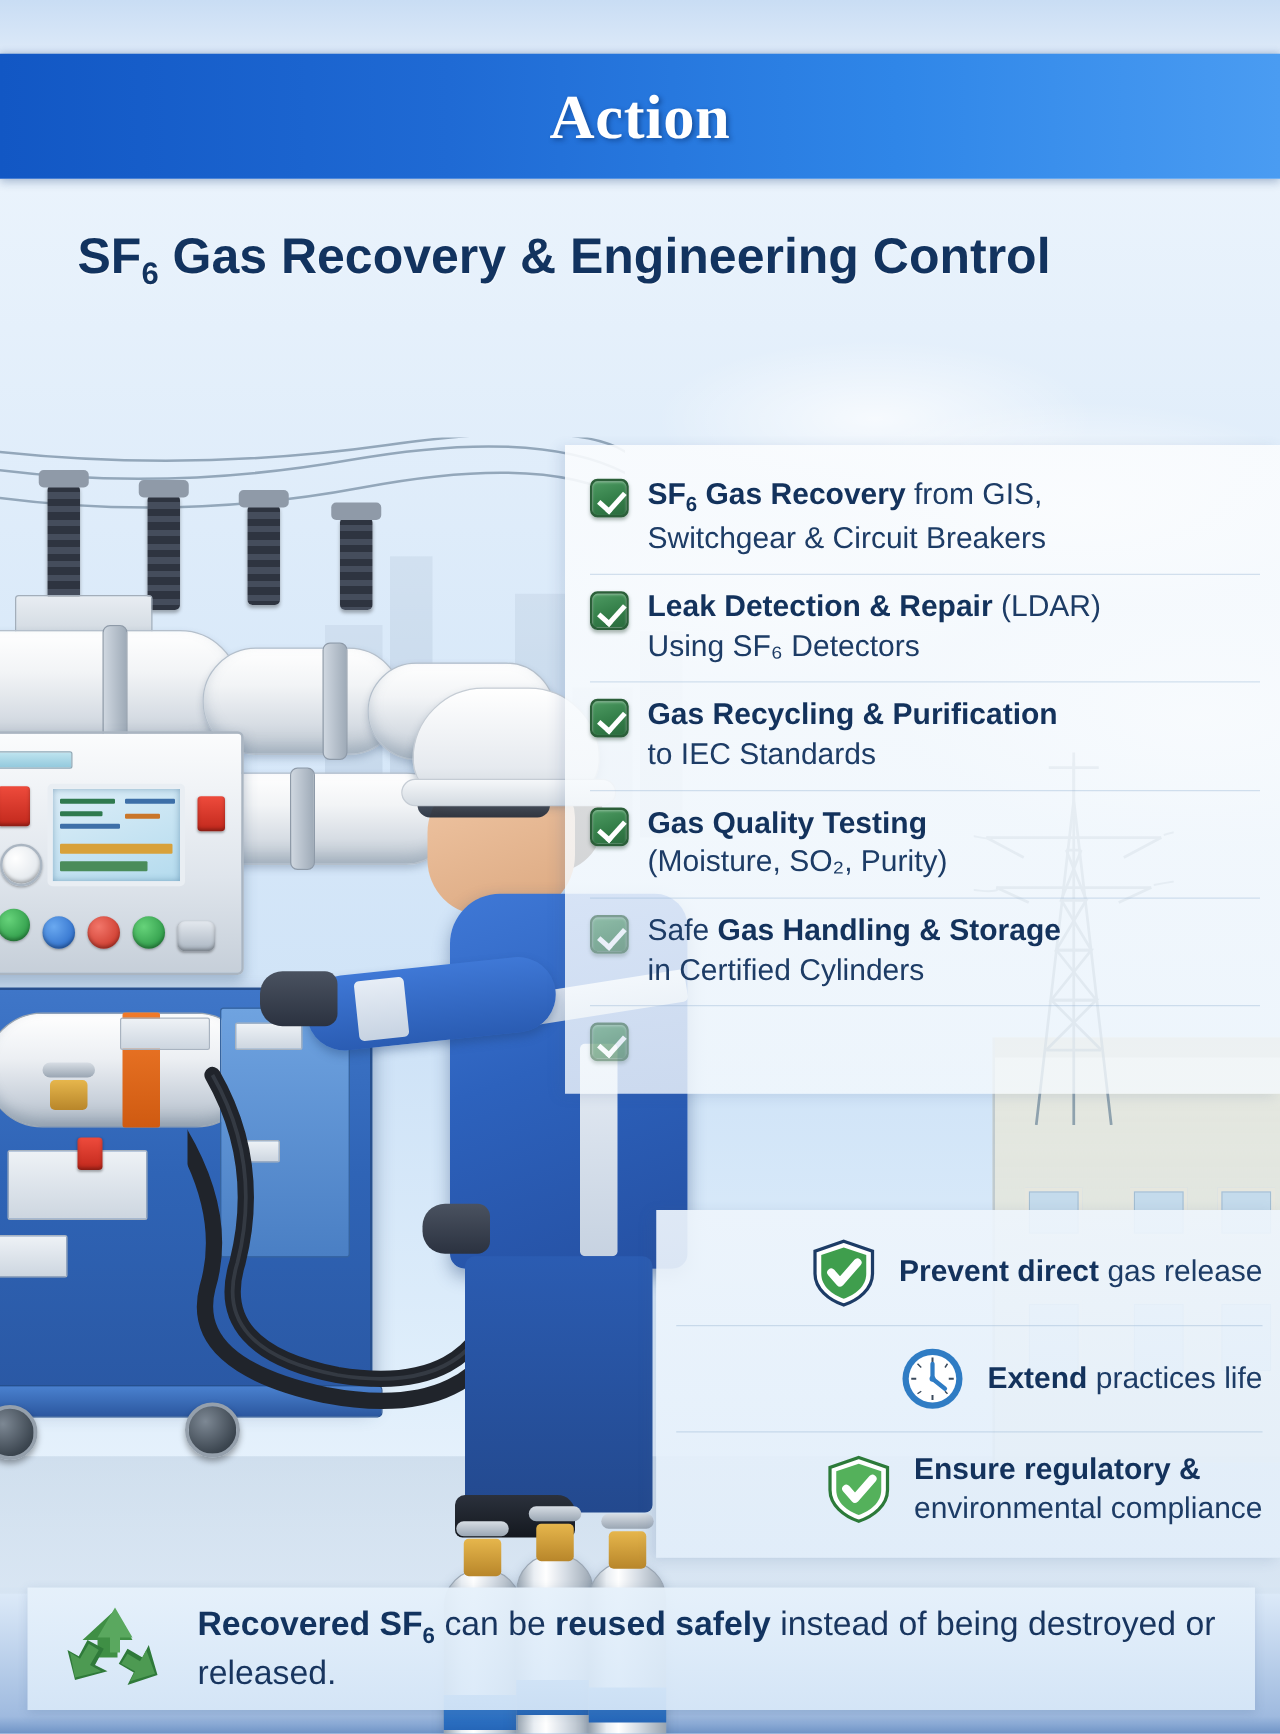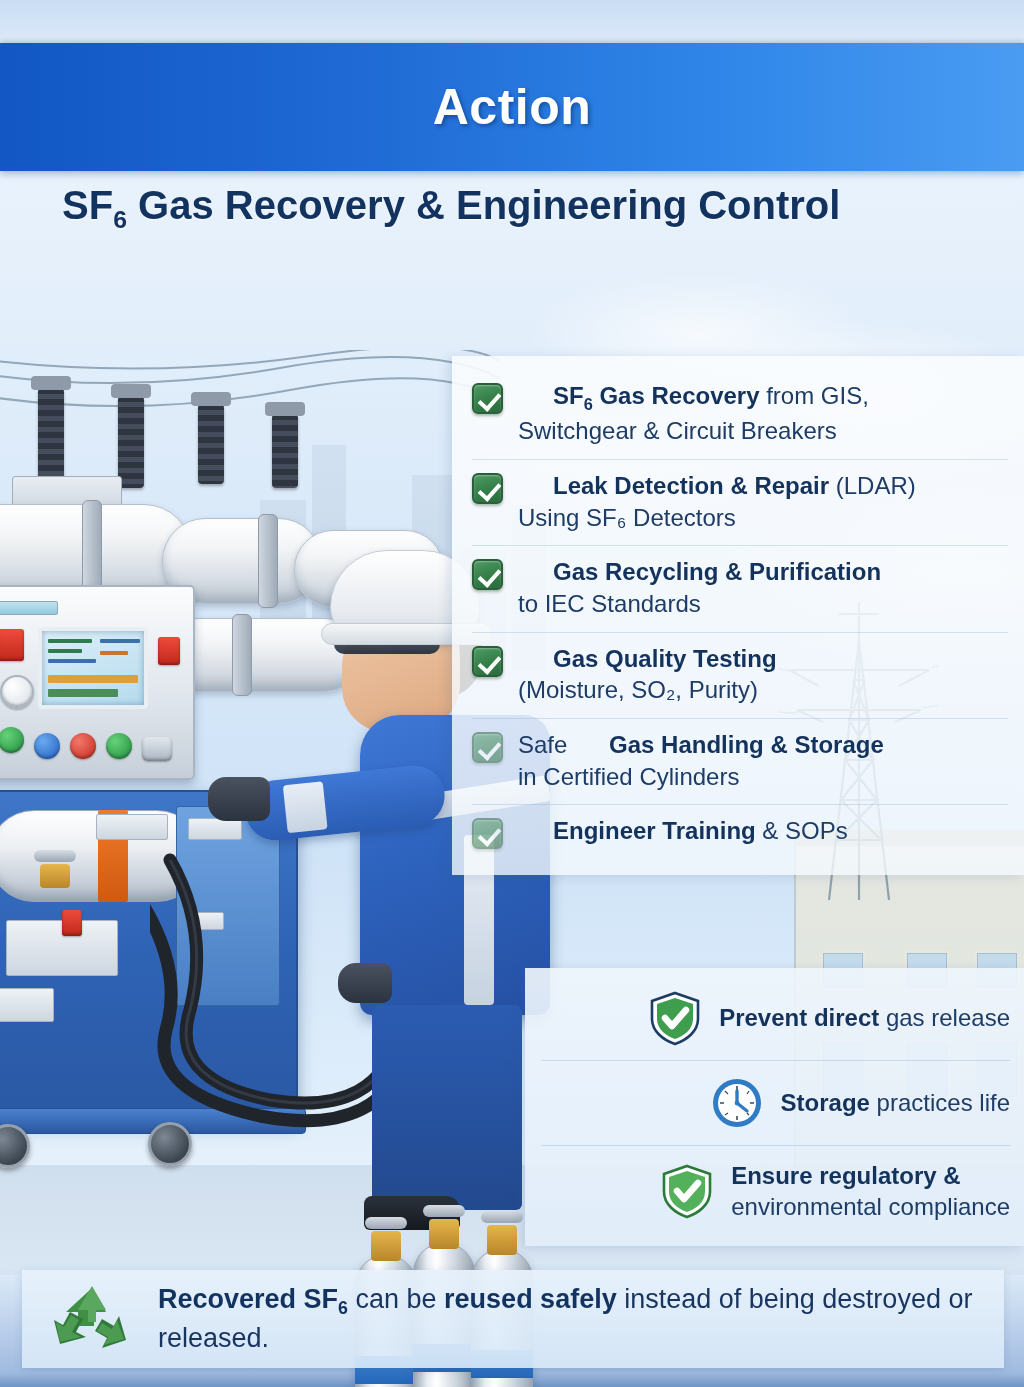--- a/index.html
+++ b/index.html
@@ -50,24 +50,24 @@
     border: 3px solid rgba(235,232,218,.95);
     box-shadow: inset 0 0 0 1px rgba(120,150,175,.5);
   }
   .tower {
     position: absolute; right: 85px; top: 600px; width: 160px; height: 300px;
     opacity: .55;
   }
 
   
   .header-band {
-    position: absolute; left: 0; top: 43px; width: 1024px; height: 128px;
+    position: absolute; left: 0; top: 43px; width: 1024px; height: 100px;
     background: linear-gradient(90deg,#1257c4 0%, #1f6ad4 35%, #2f86e8 70%, #4a9cf2 100%);
     box-shadow: 0 3px 7px rgba(20,60,120,.30), 0 -2px 5px rgba(20,60,120,.15);
-    display: flex; align-items: center; justify-content: center;
+    display: flex; align-items: center; justify-content: center; font-family: Liberation Serif, serif;
   }
   .header-title {
     color: #ffffff; font-size: 50px; font-weight: bold; letter-spacing: .5px;
     text-shadow: 2px 2px 4px rgba(0,30,80,.45);
   }
 
   
   .headline {
     position: absolute; left: 62px; top: 182px; width: 900px;
   }
@@ -294,21 +294,21 @@
     box-shadow: 0 2px 3px rgba(30,60,40,.35), inset 0 1px 2px rgba(255,255,255,.35);
     position: relative;
   }
   .cbox:after {
     content:""; position: absolute; left: 9px; top: 4px;
     width: 9px; height: 17px;
     border: solid #ffffff; border-width: 0 4px 4px 0;
     transform: rotate(42deg);
   }
   .chk-text { font-size: 24px; line-height: 1.32; color: #1d3c66; }
-  .chk-text b { font-weight: bold; color: #13325c; margin-left: 35px; }
+  .chk-text b { font-weight: bold; color: #13325c; }
   .chk-text sub { font-size: .68em; }
   .chk-l2 { display: block; }
 
   
   .benefits {
     position: absolute; left: 525px; top: 968px; width: 499px;
     background: linear-gradient(180deg, rgba(238,245,252,.92), rgba(226,238,250,.88));
     box-shadow: -4px 2px 10px rgba(60,95,140,.16);
     padding: 8px 14px 10px 16px;
   }
@@ -530,23 +530,20 @@
     <div class="chk-row faded">
       <div class="cbox"></div>
       <div class="chk-text">
         <span>Safe </span><b>Gas Handling &amp; Storage</b>
         <span class="chk-l2">in Certified Cylinders</span>
       </div>
     </div>
 
     <div class="chk-row faded">
       <div class="cbox"></div>
-      <div class="chk-text">
-        <b>Engineer Training</b><span> &amp; SOPs</span>
-      </div>
     </div>
   </div>
 
   <div class="benefits">
 
     <div class="ben-row">
       <svg class="ico" viewBox="0 0 56 56">
         <path d="M28 3 L51 11 V29 C51 41 40 50 28 54 C16 50 5 41 5 29 V11 Z" fill="#ffffff" stroke="#1d3c66" stroke-width="2.6"></path>
         <path d="M28 8 L46 14 V29 C46 39 37 46 28 49 C19 46 10 39 10 29 V14 Z" fill="#3f9e4d"></path>
         <path d="M18 28 L25 36 L39 20" stroke="#ffffff" stroke-width="6.5" fill="none" stroke-linecap="round" stroke-linejoin="round"></path>
@@ -561,21 +558,21 @@
         <circle cx="28" cy="28" r="24" fill="#2f7cc4"></circle>
         <circle cx="28" cy="28" r="19" fill="#ffffff"></circle>
         <g stroke="#3a4a5c" stroke-width="1.6">
           <path d="M28 11 V15 M28 41 V45 M11 28 H15 M41 28 H45"></path>
           <path d="M40 16 L38 19 M16 40 L19 38 M40 40 L38 38 M16 16 L19 19" stroke-width="1.2"></path>
         </g>
         <path d="M28 28 L28 16 M28 28 L38 36" stroke="#2f7cc4" stroke-width="3.4" stroke-linecap="round" fill="none"></path>
         <circle cx="28" cy="28" r="2.4" fill="#2f7cc4"></circle>
       </svg>
       <div class="ben-text">
-        <b>Storage</b><span> practices life</span>
+        <b>Extend</b><span> practices life</span>
       </div>
     </div>
 
     <div class="ben-row">
       <svg class="ico" viewBox="0 0 56 56">
         <path d="M28 3 L51 11 V29 C51 41 40 50 28 54 C16 50 5 41 5 29 V11 Z" fill="#ffffff" stroke="#2c7a39" stroke-width="2.6"></path>
         <path d="M28 8 L46 14 V29 C46 39 37 46 28 49 C19 46 10 39 10 29 V14 Z" fill="#54b15b"></path>
         <path d="M18 28 L25 36 L39 20" stroke="#ffffff" stroke-width="6.5" fill="none" stroke-linecap="round" stroke-linejoin="round"></path>
       </svg>
       <div class="ben-text">

